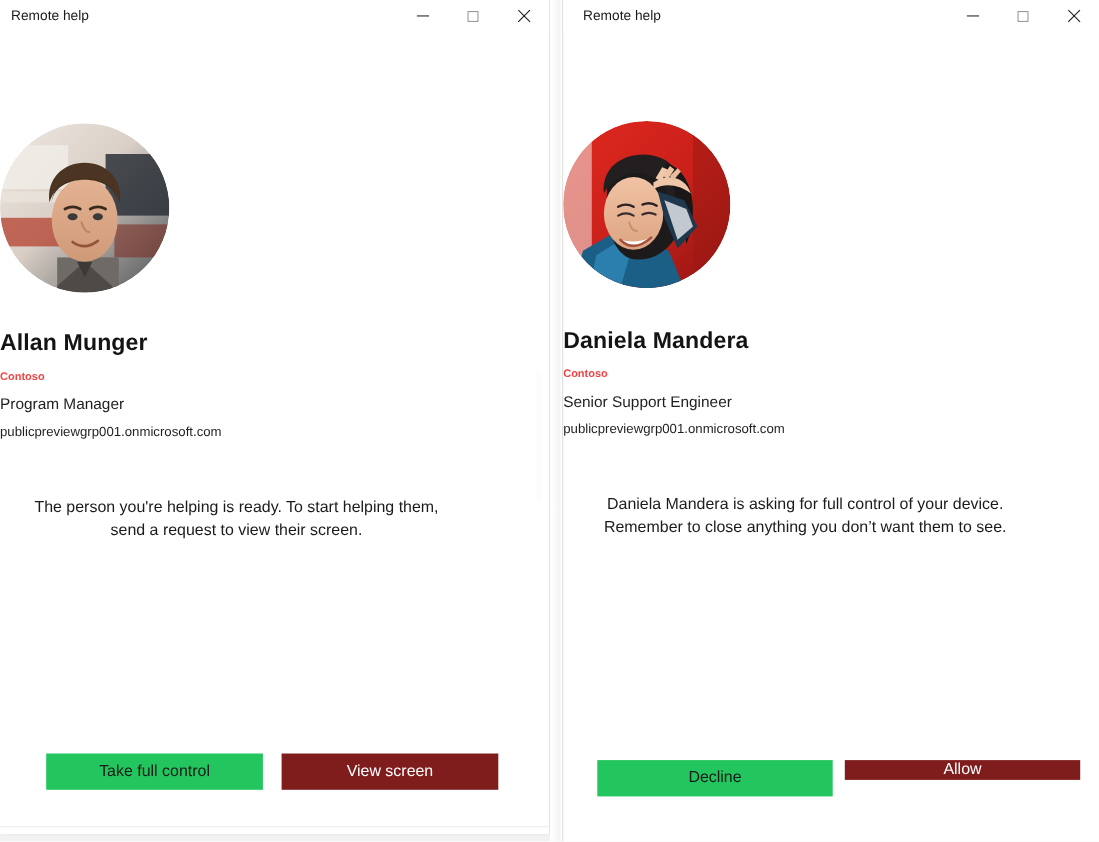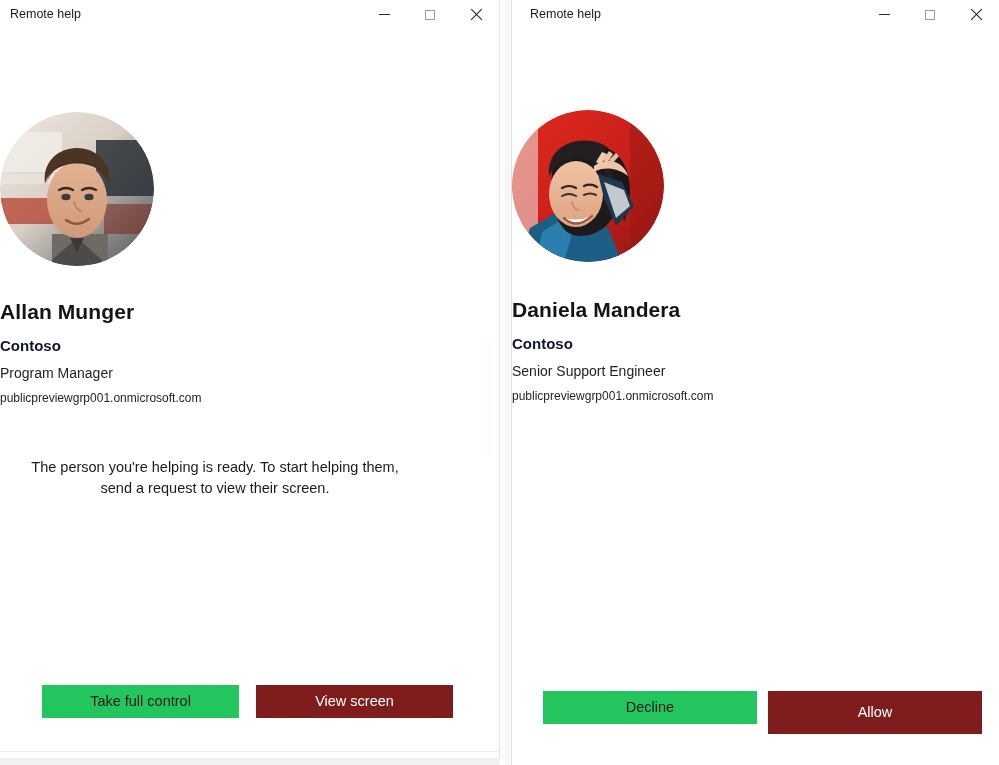--- a/index.html
+++ b/index.html
@@ -134,23 +134,23 @@
 
   
   .person-name {
     font-size: 21px;
     font-weight: bold;
     color: #141414;
     text-align: center;
     letter-spacing: 0.1px;
   }
   .org-name {
-    font-size: 15px;
+    font-size: 10px;
     font-weight: bold;
-    color: #0f172a;
+    color: #ef4444;
     text-align: center;
   }
   .job-title {
     font-size: 14px;
     font-weight: normal;
     color: #1f1f1f;
     text-align: center;
   }
   .tenant {
     font-size: 12px;
@@ -200,21 +200,21 @@
   }
   #actions-left .btn-secondary { width: 197px; height: 33px; }
   #actions-left .btn-primary  { width: 197px; height: 33px; margin-left: 17px; }
 
   
   #actions-right {
     left: 31px;
     top: 691px;
   }
   #actions-right .btn-secondary { width: 214px; height: 33px; }
-  #actions-right .btn-primary  { width: 214px; height: 43px; margin-left: 11px; }
+  #actions-right .btn-primary  { width: 214px; height: 18px; margin-left: 11px; }
 
   
   #scroll-hint {
     position: absolute;
     right: 6px;
     top: 338px;
     width: 6px;
     height: 118px;
     background: #fcfcfc;
     border-radius: 3px;
@@ -376,20 +376,22 @@
             <path d="M52 108 Q64 120 80 106" stroke="#a4503c" stroke-width="2.3" fill="none" stroke-linecap="round"></path>
           </g>
         </svg>
       </div>
 
       <div class="person-name" style="margin-top:36px;">Daniela Mandera</div>
       <div class="org-name" style="margin-top:13px;">Contoso</div>
       <div class="job-title" style="margin-top:11px;">Senior Support Engineer</div>
       <div class="tenant" style="margin-top:10px;">publicpreviewgrp001.onmicrosoft.com</div>
 
+      <div class="message" style="margin-top:52px;width:440px;">Daniela Mandera is asking for full control of your device.
+Remember to close anything you don’t want them to see.</div>
     </div>
 
     <div class="actions" id="actions-right">
       <button class="btn btn-secondary">Decline</button>
       <button class="btn btn-primary">Allow</button>
     </div>
   </div>
 
 </div>
 

